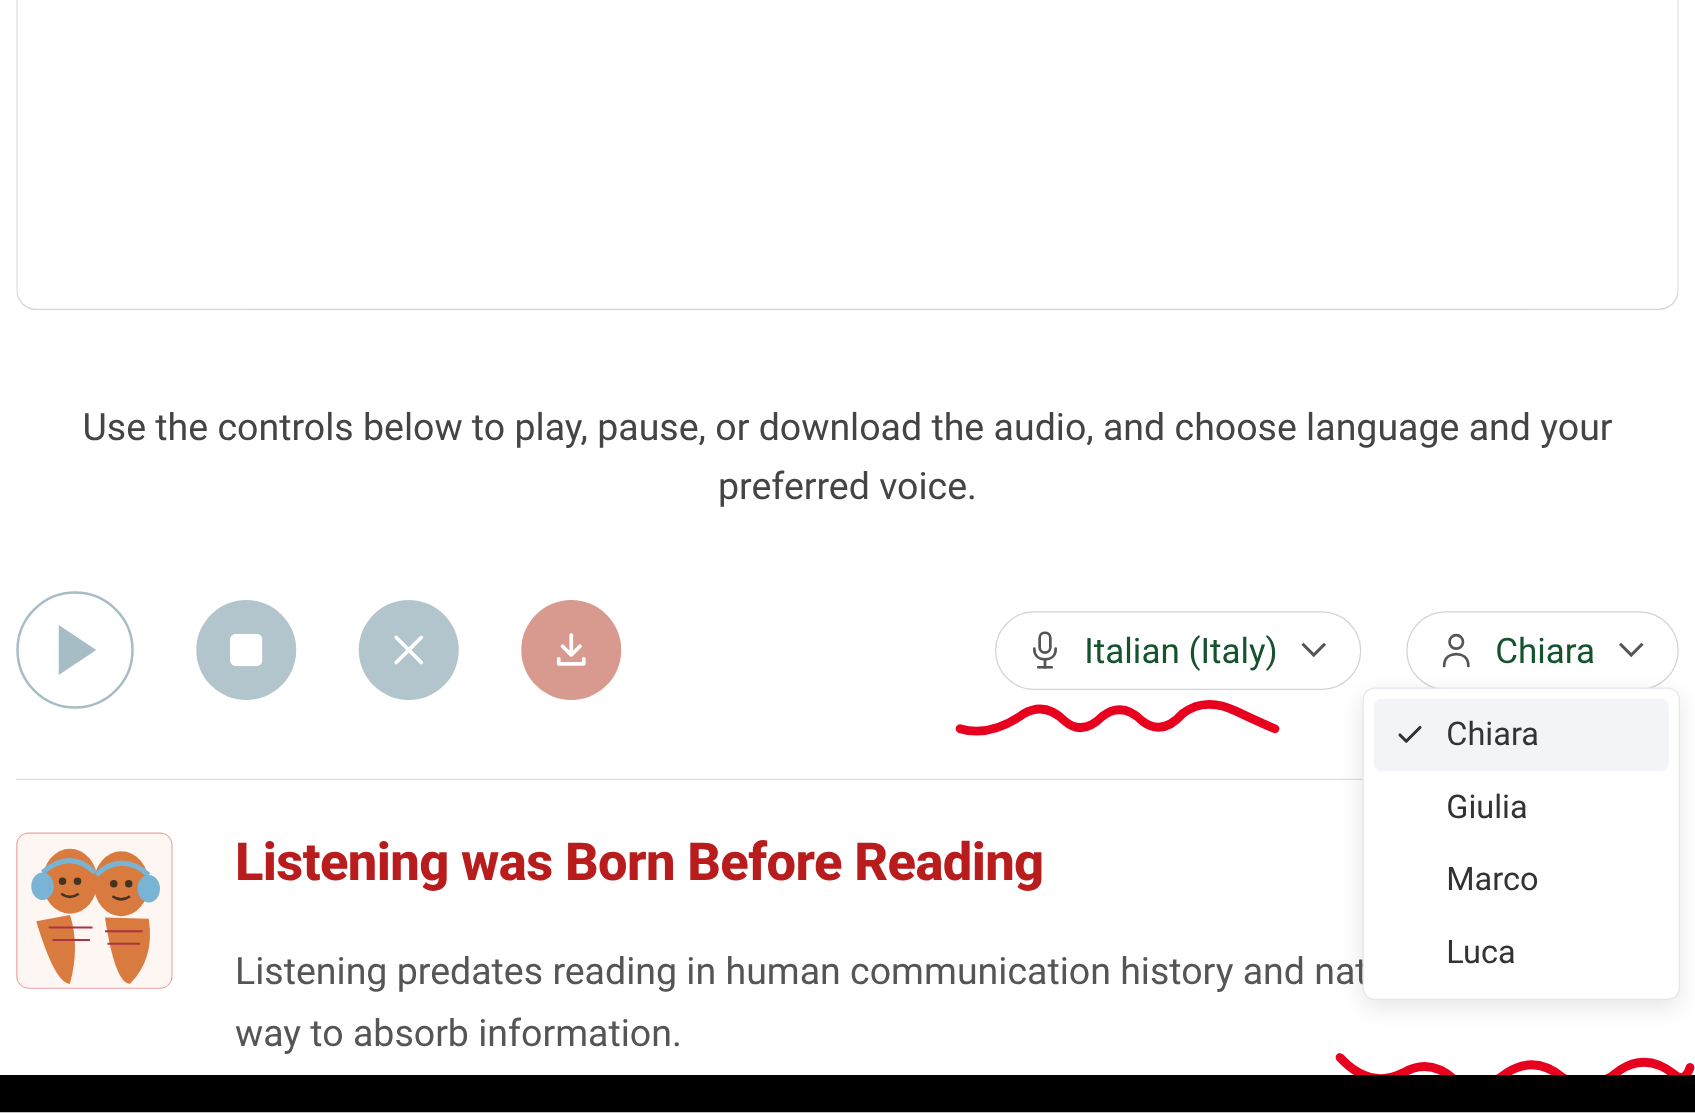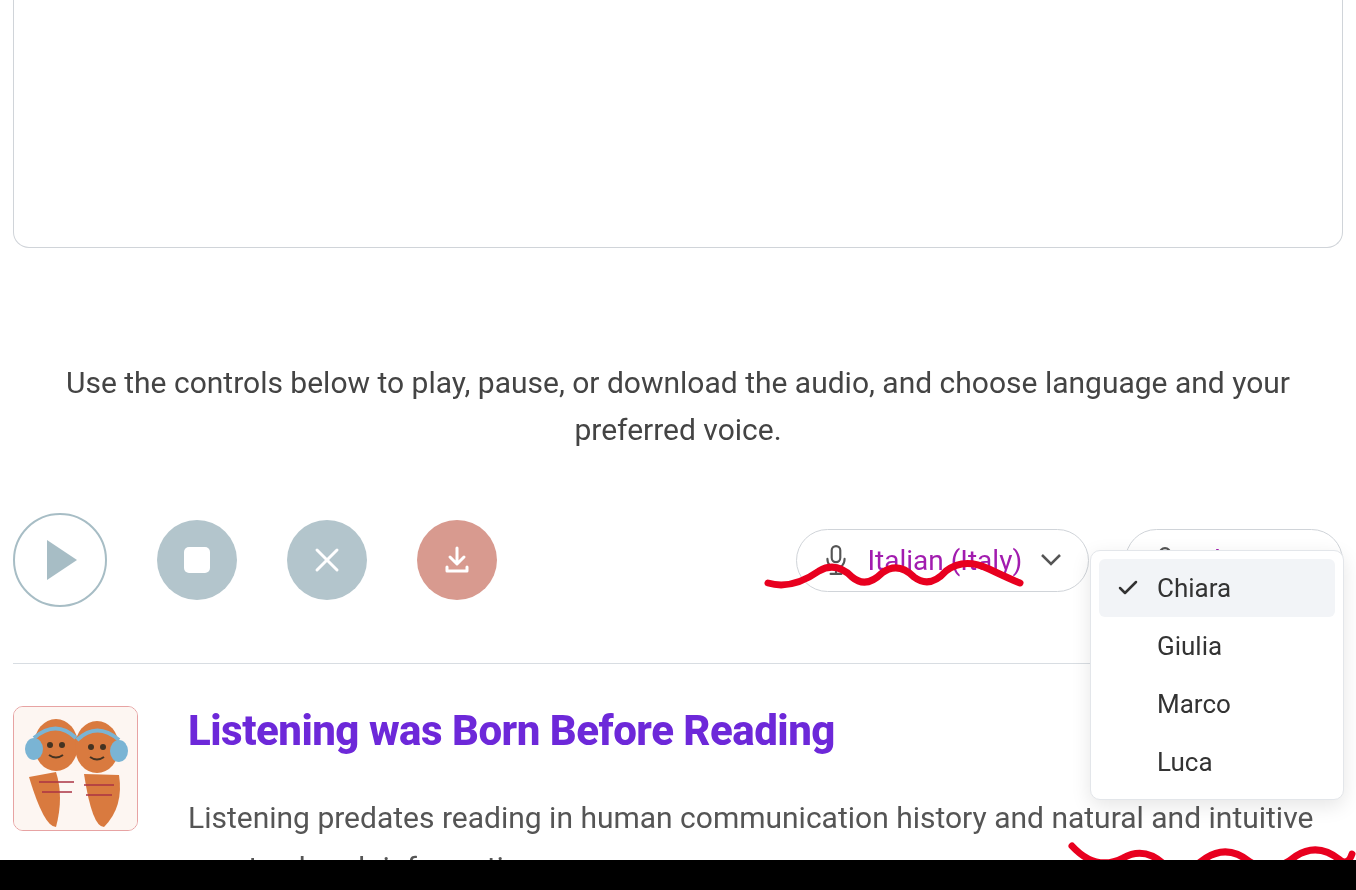--- a/index.html
+++ b/index.html
@@ -16,21 +16,21 @@
       margin: 0 13px;
       height: 248px;
       border: 1px solid #d0d4d9;
       border-radius: 0 0 16px 16px;
       border-top: none;
     }
     .instructions {
       text-align: center;
       font-size: 30px;
       color: #444;
-      margin-top: 112px;
+      margin-top: 72px;
       padding: 0 6px;
       line-height: 1.55;
     }
     .controls-row {
       display: flex;
       align-items: center;
       margin: 60px 13px 0 13px;
       gap: 50px;
     }
     .buttons-group {
@@ -61,21 +61,21 @@
     .spacer { flex: 1; }
     .dropdown {
       border: 1px solid #d0d4d9;
       border-radius: 999px;
       padding: 14px 26px;
       display: flex;
       align-items: center;
       gap: 18px;
       cursor: pointer;
       font-size: 28px;
-      color: #a21caf;
+      color: #14532d;
       background: #fff;
     }
     .dropdown svg.leading { stroke: #555; fill: none; }
     .dropdown svg.chev { stroke: #555; fill: none; }
     .divider {
       border: none;
       border-top: 1px solid #d8dde2;
       margin: 56px 13px 0 13px;
     }
     .article {
@@ -91,21 +91,21 @@
       border-radius: 10px;
       flex-shrink: 0;
       background: #fffaf7;
       position: relative;
       overflow: hidden;
     }
     .article-text { flex: 1; }
     .article-title {
       font-size: 42px;
       font-weight: 800;
-      color: #6d28d9;
+      color: #b91c1c;
       margin-bottom: 38px;
       letter-spacing: -0.5px;
     }
     .article-body {
       font-size: 30px;
       color: #555;
       line-height: 1.65;
     }
     .voice-menu {
       position: absolute;

